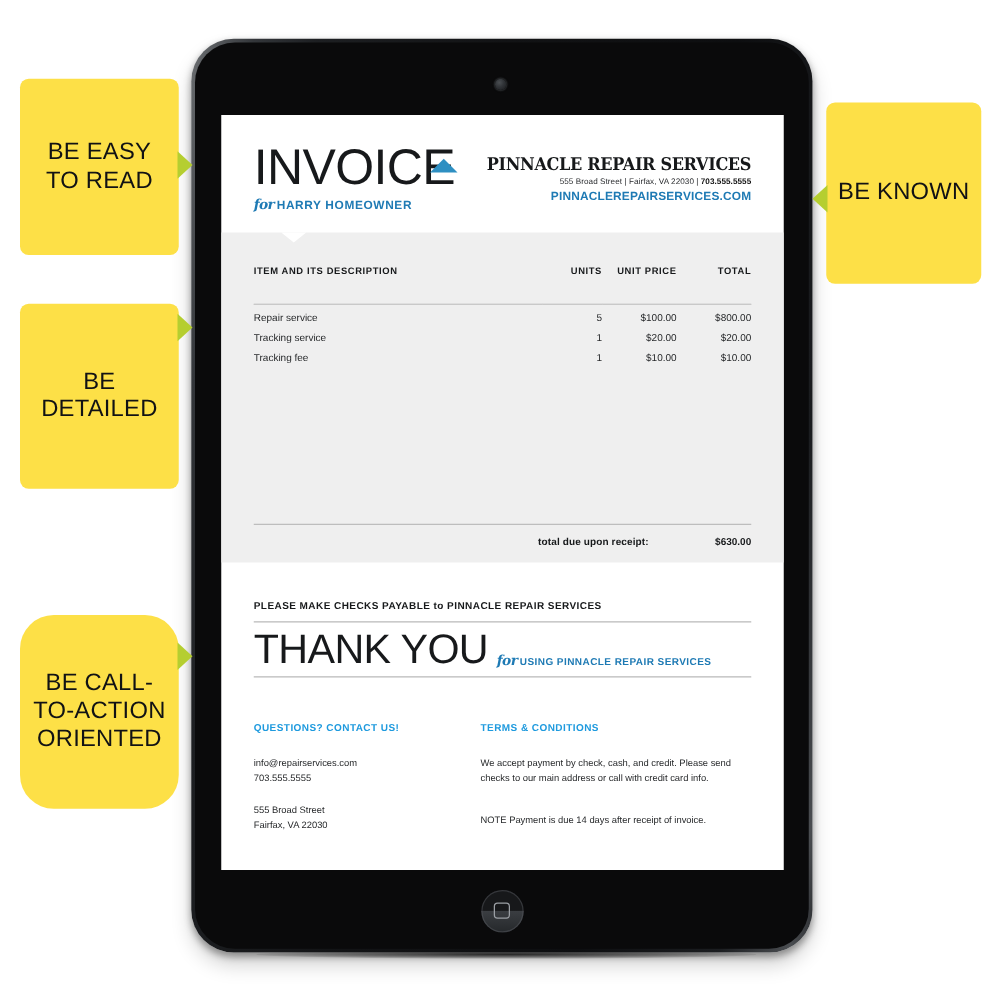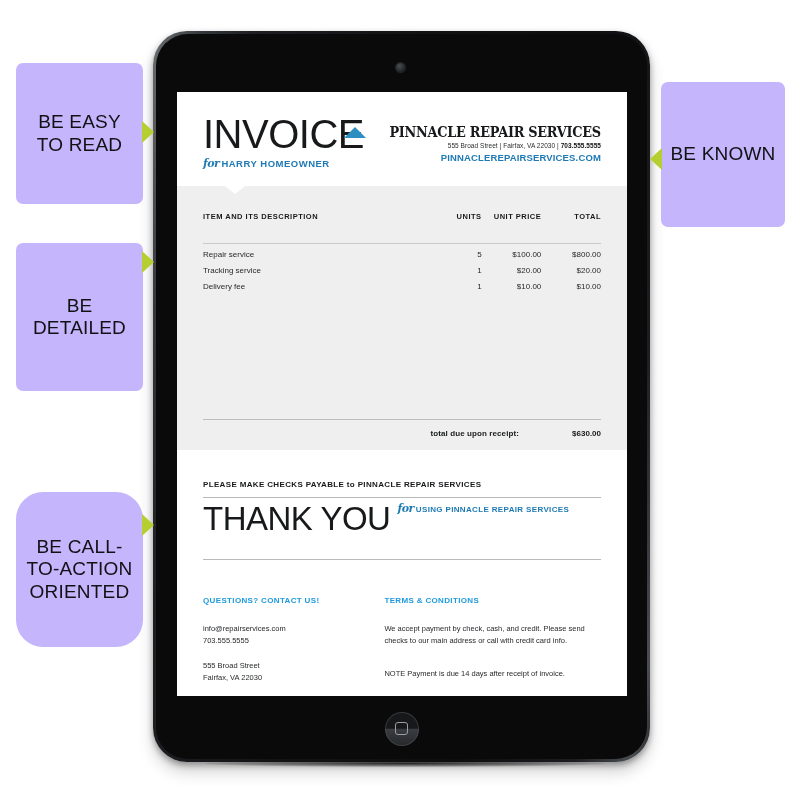--- a/index.html
+++ b/index.html
@@ -244,23 +244,23 @@
   #checks-payable-line {
     font-size: 8px;
     font-weight: bold;
     letter-spacing: 0.35px;
     color: #17191b;
     margin-bottom: 8px;
   }
   #thanks-band {
     border-top: 1px solid #b9b9b9;
     border-bottom: 1px solid #b9b9b9;
-    padding: 4px 0 24px 0;
+    padding: 4px 0 6px 0;
     display: flex;
-    align-items: flex-start;
+    align-items: flex-end;
   }
   #thank-you-text {
     font-size: 33px;
     letter-spacing: -0.5px;
     color: #17191b;
     line-height: 1;
   }
   #thanks-sub {
     font-size: 8px;
     font-weight: bold;
@@ -289,21 +289,21 @@
     font-size: 7.5px;
     color: #27292b;
     line-height: 1.55;
   }
   .foot-gap { height: 14px; }
   #terms-note { margin-top: 22px; }
 
   
   .callout {
     position: absolute;
-    background: #c4b5fd;
+    background: #fde047;
     border-radius: 7px;
     display: flex;
     align-items: center;
     justify-content: center;
     text-align: center;
     color: #111214;
     font-size: 19px;
     font-weight: 400;
     line-height: 1.18;
     letter-spacing: 0.2px;
@@ -388,21 +388,21 @@
           <td class="col-price">$100.00</td>
           <td class="col-total">$800.00</td>
         </tr>
         <tr>
           <td class="col-desc">Tracking service</td>
           <td class="col-units">1</td>
           <td class="col-price">$20.00</td>
           <td class="col-total">$20.00</td>
         </tr>
         <tr>
-          <td class="col-desc">Delivery fee</td>
+          <td class="col-desc">Tracking fee</td>
           <td class="col-units">1</td>
           <td class="col-price">$10.00</td>
           <td class="col-total">$10.00</td>
         </tr>
       </tbody>
     </table>
 
     <div id="total-row-wrap">
       <div id="total-divider"></div>
       <div id="total-line">

